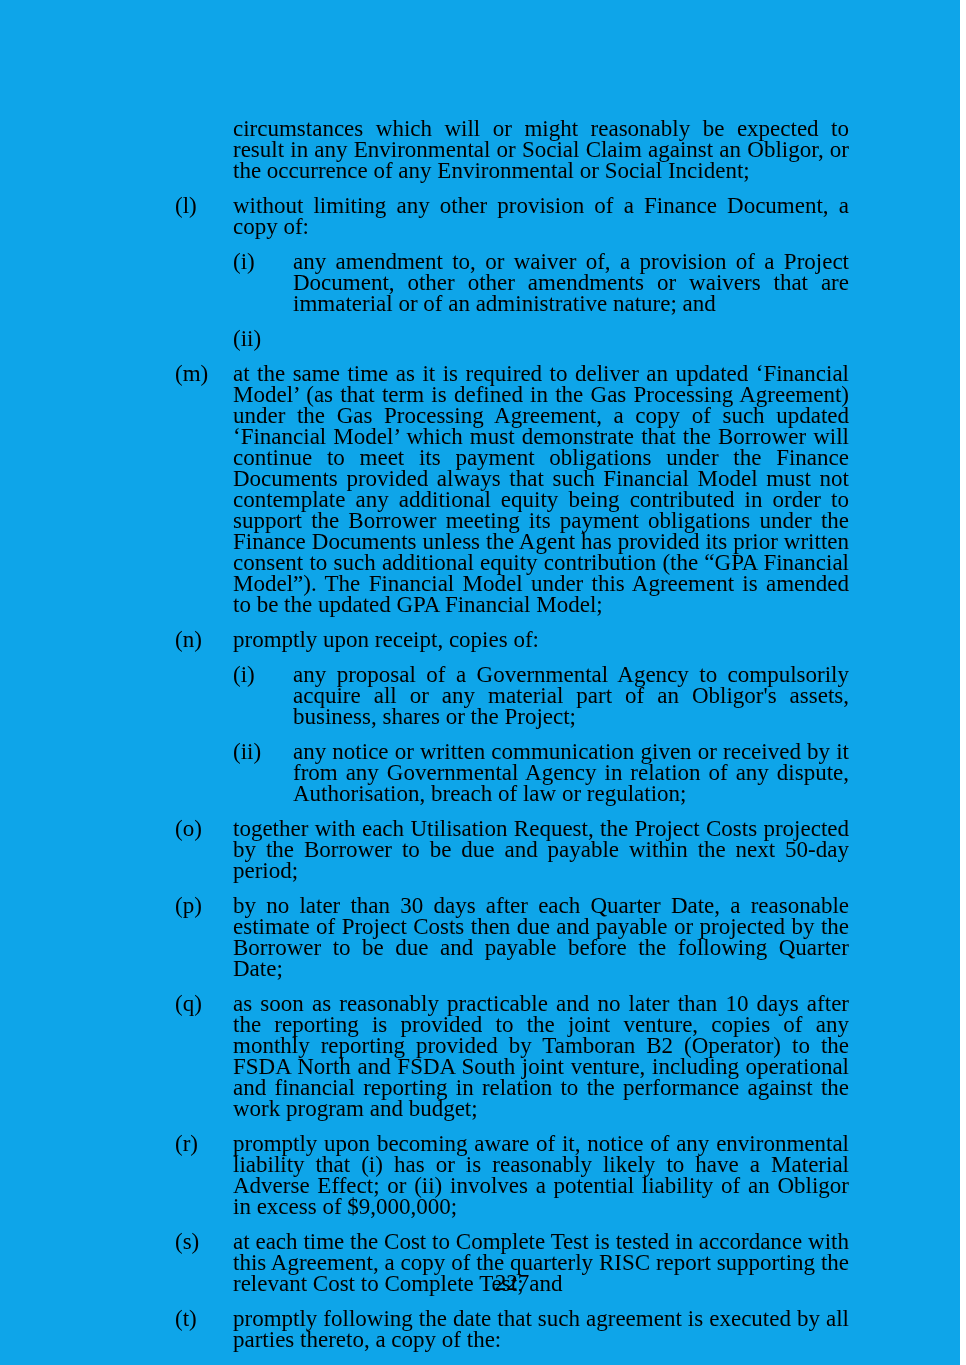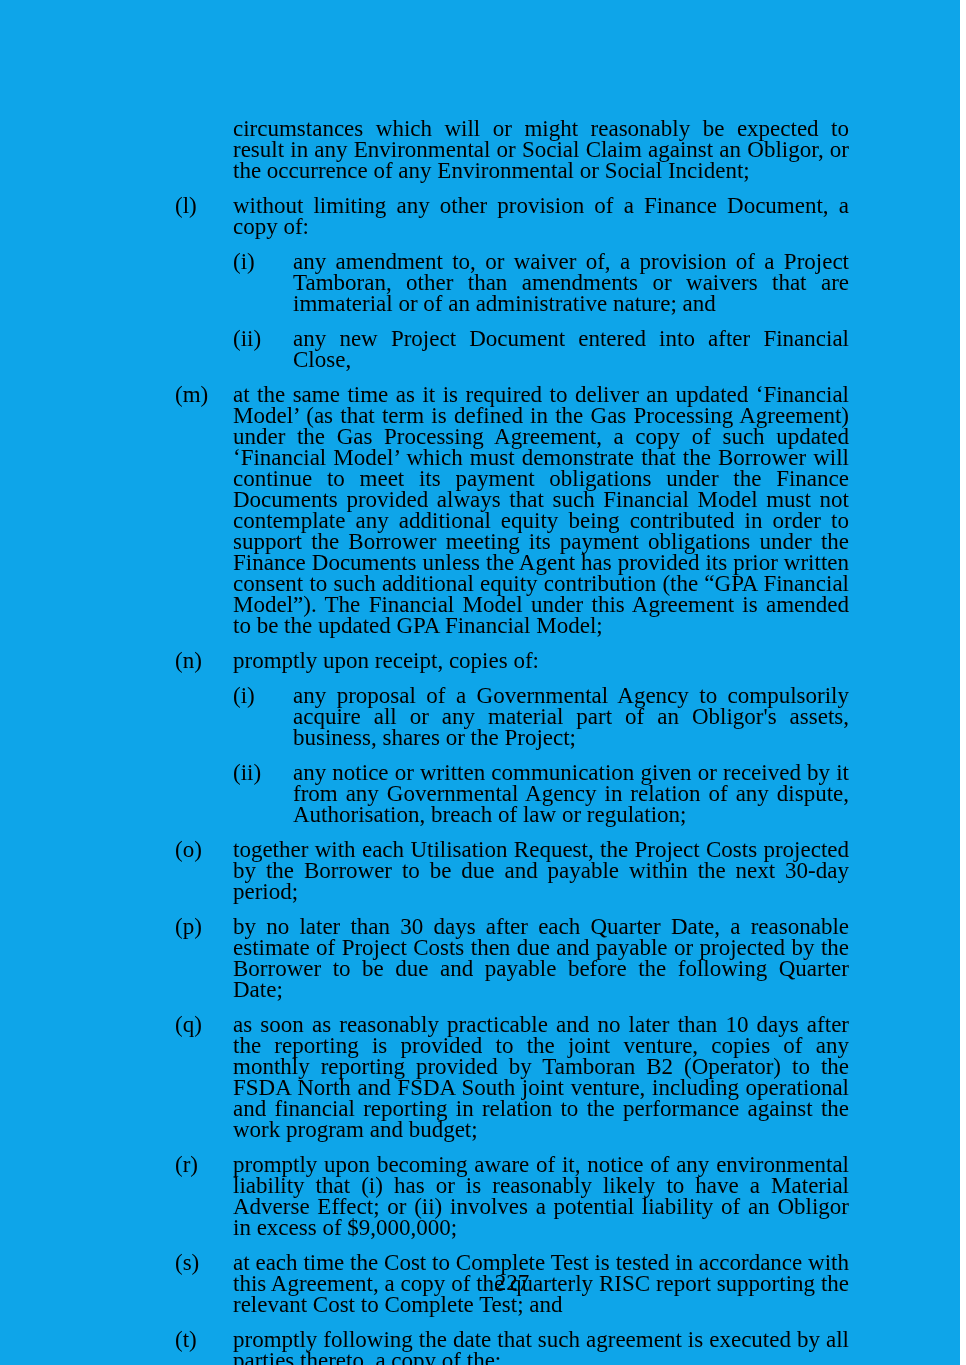--- a/index.html
+++ b/index.html
@@ -65,45 +65,44 @@
   <div class="content" id="document-body">
       <div class="row plain">
         <div class="text"><span>circumstances which will or might reasonably be expected to result in any Environmental or Social Claim against an Obligor, or the occurrence of any Environmental or Social Incident;</span></div>
       </div>
       <div class="row letter">
         <span class="label">(l)</span>
         <div class="text"><span>without limiting any other provision of a Finance Document, a copy of:</span></div>
       </div>
       <div class="row roman">
         <span class="label">(i)</span>
-        <div class="text"><span>any amendment to, or waiver of, a provision of a Project Tamboran, other than amendments or waivers that are immaterial or of an administrative nature; and</span></div>
+        <div class="text"><span>any amendment to, or waiver of, a provision of a Project Document, other other amendments or waivers that are immaterial or of an administrative nature; and</span></div>
       </div>
       <div class="row roman">
         <span class="label">(ii)</span>
-        <div class="text"><span>any new Project Document entered into after Financial Close,</span></div>
       </div>
       <div class="row letter">
         <span class="label">(m)</span>
         <div class="text"><span>at the same time as it is required to deliver an updated ‘Financial Model’ (as that term is defined in the Gas Processing Agreement) under the Gas Processing Agreement, a copy of such updated ‘Financial Model’ which must demonstrate that the Borrower will continue to meet its payment obligations under the Finance Documents provided always that such Financial Model must not contemplate any additional equity being contributed in order to support the Borrower meeting its payment obligations under the Finance Documents unless the Agent has provided its prior written consent to such additional equity contribution (the “</span><span class="seg-bold">GPA Financial Model</span><span>”). The Financial Model under this Agreement is amended to be the updated GPA Financial Model;</span></div>
       </div>
       <div class="row letter">
         <span class="label">(n)</span>
         <div class="text"><span>promptly upon receipt, copies of:</span></div>
       </div>
       <div class="row roman">
         <span class="label">(i)</span>
         <div class="text"><span>any proposal of a Governmental Agency to compulsorily acquire all or any material part of an Obligor's assets, business, shares or the Project;</span></div>
       </div>
       <div class="row roman">
         <span class="label">(ii)</span>
         <div class="text"><span>any notice or written communication given or received by it from any Governmental Agency in relation of any dispute, Authorisation, breach of law or regulation;</span></div>
       </div>
       <div class="row letter">
         <span class="label">(o)</span>
-        <div class="text"><span>together with each Utilisation Request, the Project Costs projected by the Borrower to be due and payable within the next 30-day period;</span></div>
+        <div class="text"><span>together with each Utilisation Request, the Project Costs projected by the Borrower to be due and payable within the next 50-day period;</span></div>
       </div>
       <div class="row letter">
         <span class="label">(p)</span>
         <div class="text"><span>by no later than 30 days after each Quarter Date, a reasonable estimate of Project Costs then due and payable or projected by the Borrower to be due and payable before the following Quarter Date;</span></div>
       </div>
       <div class="row letter">
         <span class="label">(q)</span>
         <div class="text"><span>as soon as reasonably practicable and no later than 10 days after the reporting is provided to the joint venture, copies of any monthly reporting provided by Tamboran B2 (Operator) to the FSDA North and FSDA South joint venture, including operational and financial reporting in relation to the performance against the work program and budget;</span></div>
       </div>
       <div class="row letter">

